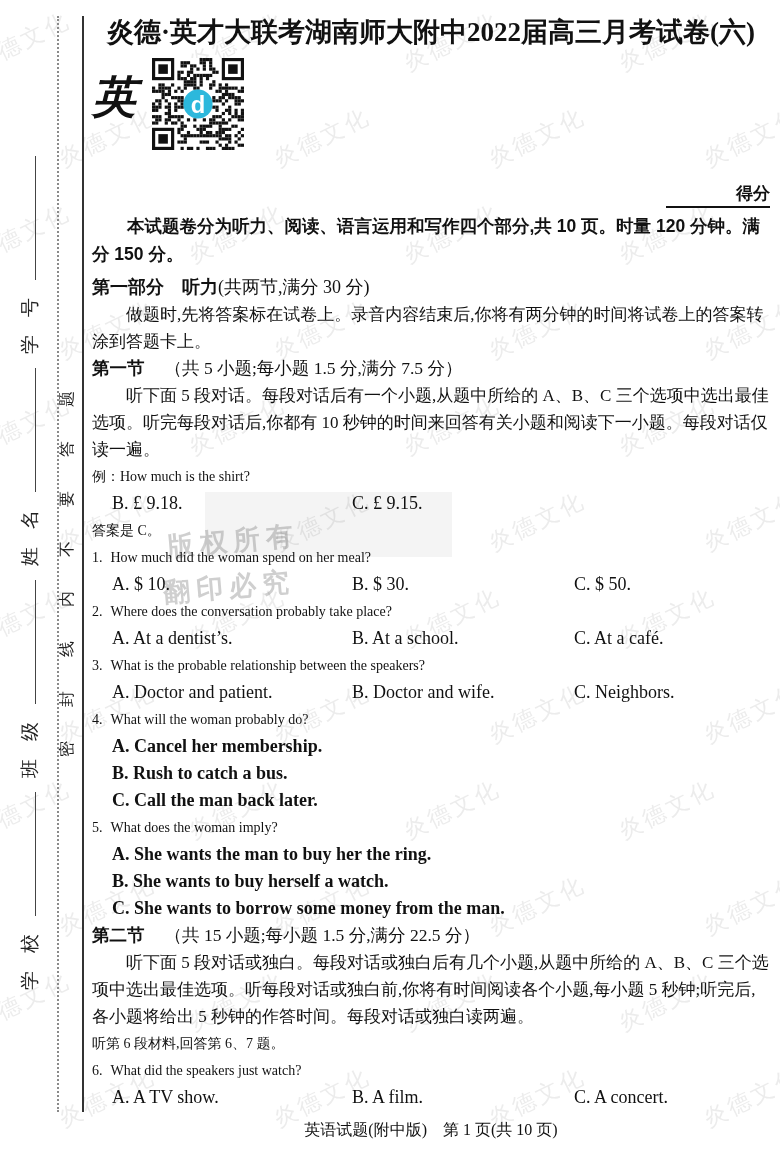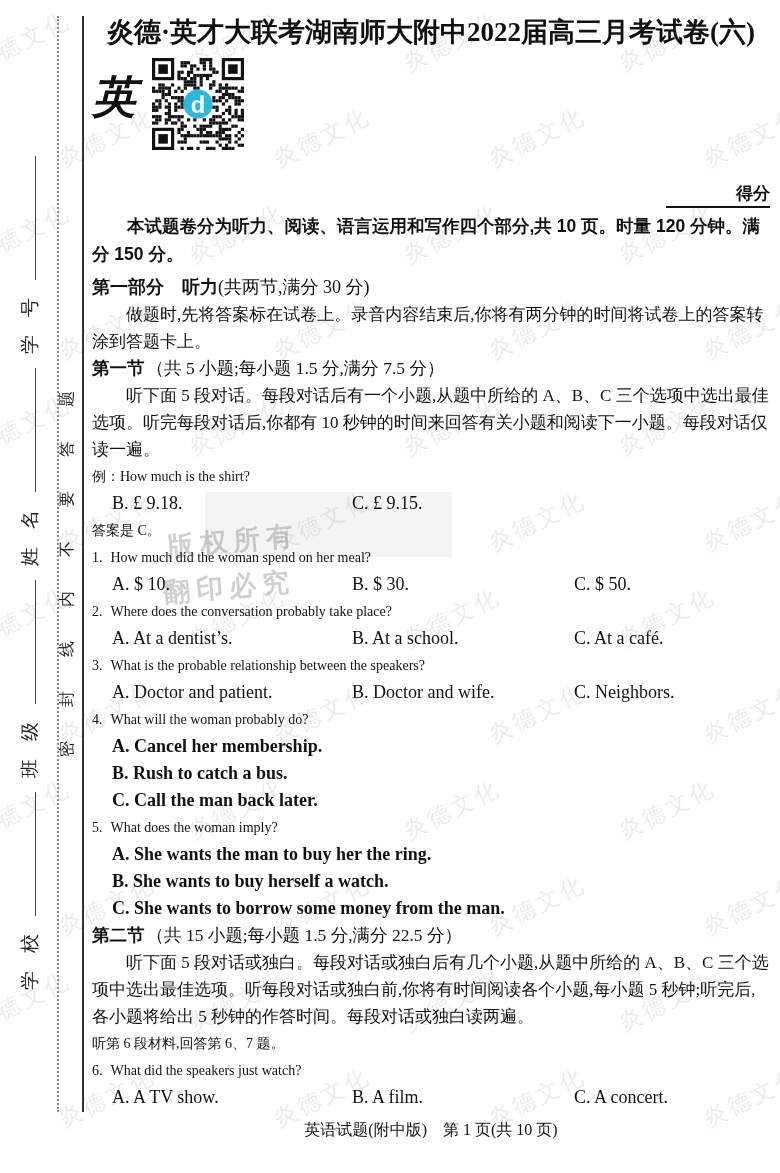--- a/index.html
+++ b/index.html
@@ -60,21 +60,21 @@
   .score-row{height:24px;line-height:24px;display:flex;justify-content:flex-end;align-items:flex-end;font-size:17px;flex-direction:column;}
   .score-label{font-family:"Liberation Sans","DejaVu Sans",sans-serif;font-weight:bold;}
   .score-blank{display:inline-block;width:104px;height:20px;border-bottom:2px solid #111;}
   .intro{
     font-family:"Liberation Sans","DejaVu Sans",sans-serif;
     font-weight:bold;font-size:17.5px;line-height:28px;text-indent:2em;margin-top:4px;
   }
   .h-part{margin-top:6px;font-size:18px;line-height:27px;}
   .h-part .hb{font-family:"Liberation Sans","DejaVu Sans",sans-serif;font-weight:bold;}
   .h-sec{font-size:17.5px;line-height:27px;}
-  .h-sec .hb{font-family:"Liberation Sans","DejaVu Sans",sans-serif;font-weight:bold;margin-right:2px;}
+  .h-sec .hb{font-family:"Liberation Sans","DejaVu Sans",sans-serif;font-weight:bold;margin-right:20px;}
   .para{font-size:17px;line-height:27px;text-indent:2em;}
   .line{font-size:14px;line-height:27px;}
   .qnum{display:inline-block;margin-right:8px;}
   .opt-row{display:grid;grid-template-columns:240px 222px 1fr;padding-left:20px;font-size:18px;line-height:27px;}
   .opt-stack{padding-left:20px;font-size:18px;line-height:27px;font-weight:bold;}
   .footer{ text-align:center;font-size:16px;line-height:22px;margin-top:8px;}
 </style>
 </head>
 <body>
 

